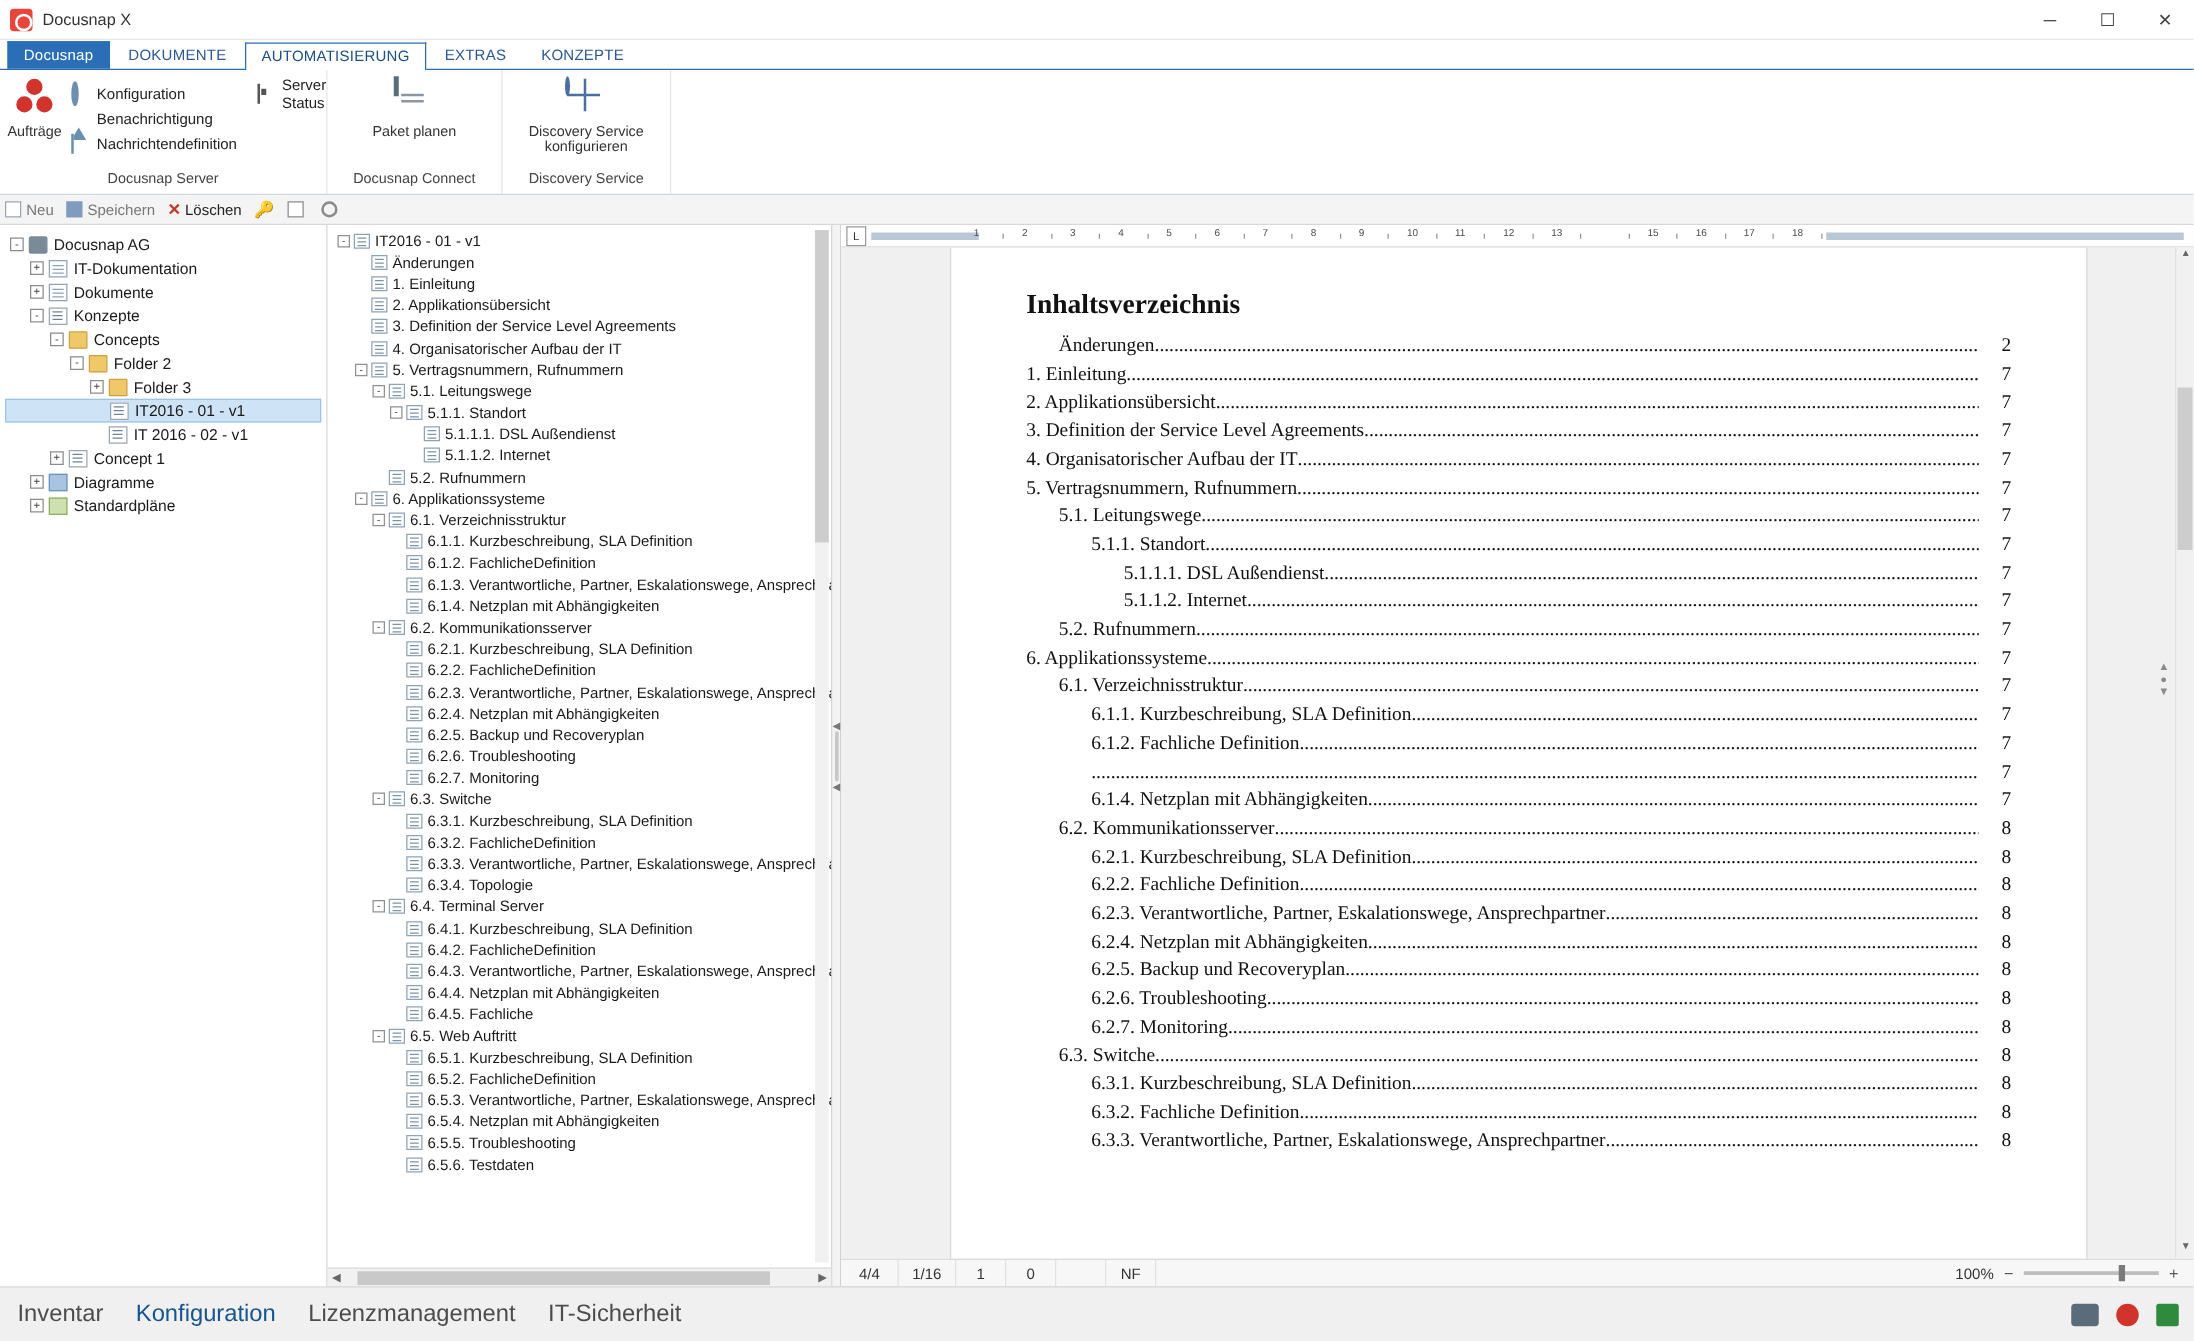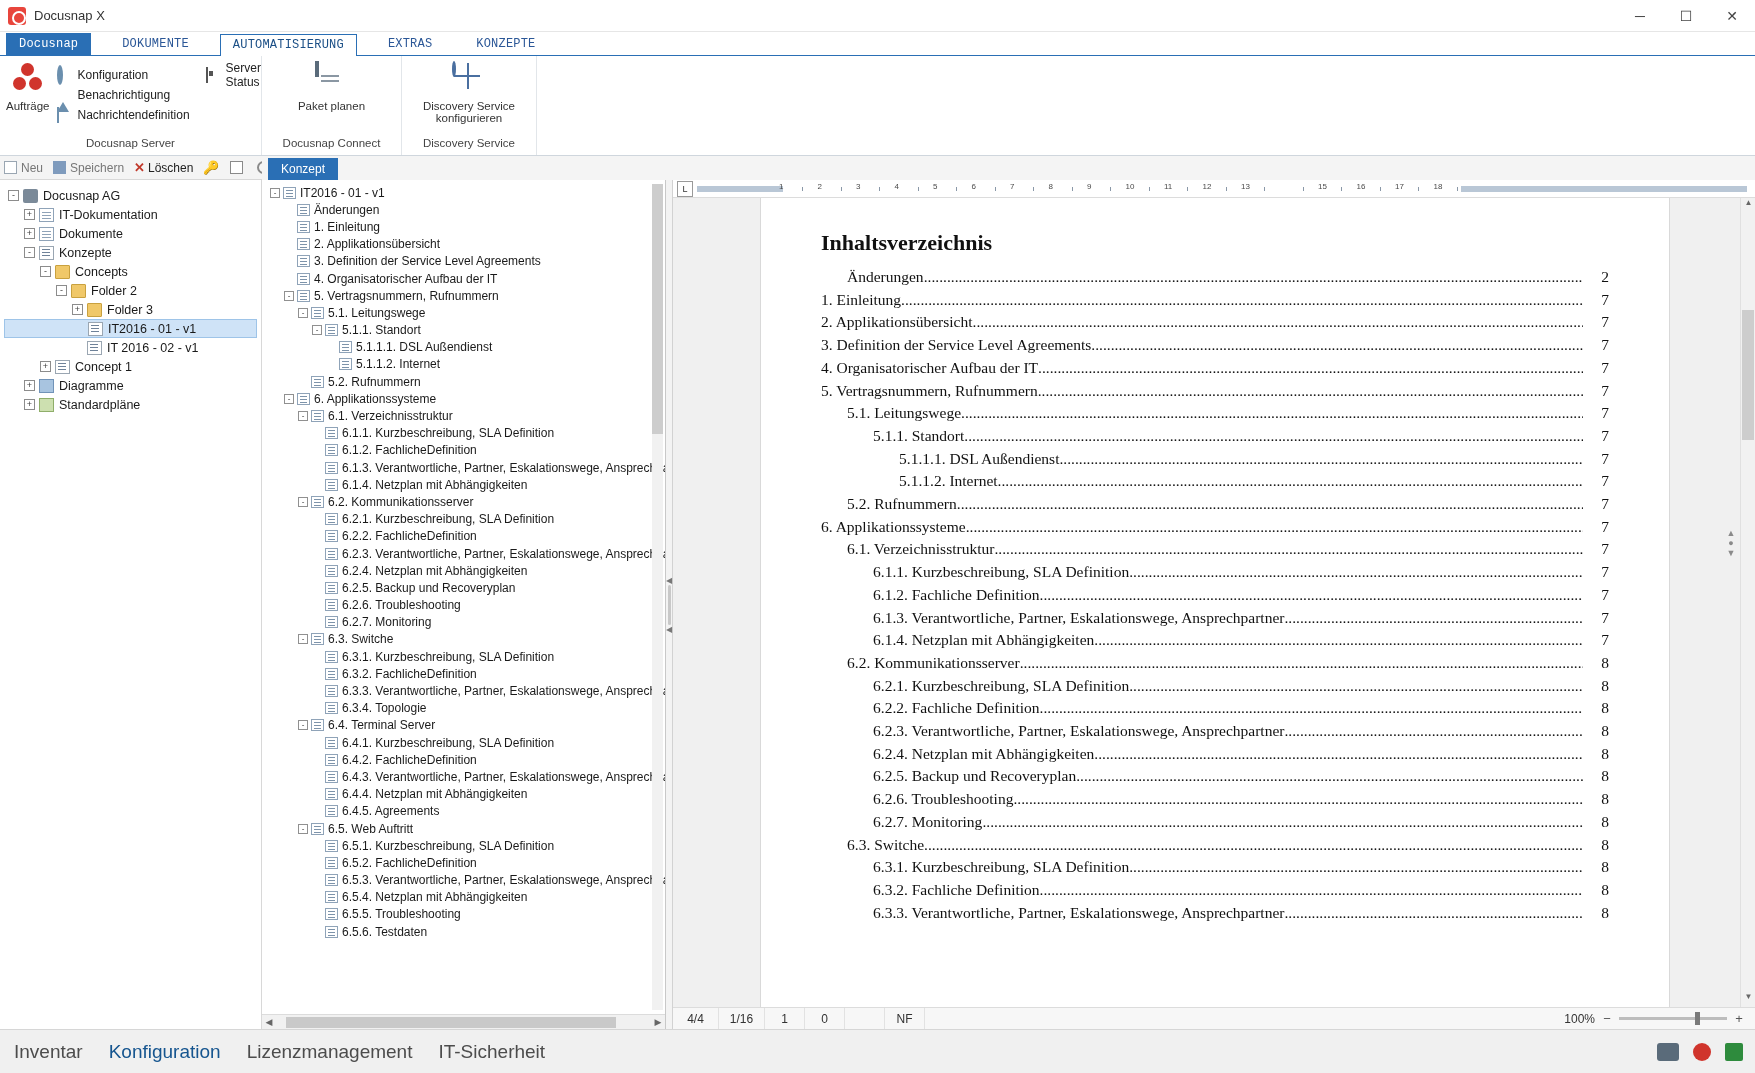--- a/index.html
+++ b/index.html
@@ -34,23 +34,22 @@
     color: #444; font-size: 14px;
   }
 
   
   .ribbon-tabs {
     height: 24px; background: #ffffff; display: flex; align-items: flex-end;
     padding-left: 6px; flex: none; border-bottom: 1px solid #2a6fb5;
   }
   .rtab {
     padding: 3px 12px 4px 12px; font-size: 12px; color: #2b5797; letter-spacing: .2px;
-    border: 1px solid transparent; border-bottom: none; margin-right: 18px;
+    border: 1px solid transparent; border-bottom: none; margin-right: 2px;
     background: transparent;
-    font-family: Liberation Mono, monospace;
   }
   .rtab.file {
     background: #2a6fb5; color: #ffffff; border-color: #2a6fb5;
   }
   .rtab.active {
     background: #ffffff; border-color: #2a6fb5; color: #1b4f86;
     position: relative; top: 1px;
   }
 
   
@@ -358,23 +357,20 @@
       <div class="cmd enabled">
         <span class="ci-key">🔑</span>
       </div>
       <div class="cmd">
         <span class="ci ci-copy"></span>
       </div>
       <div class="cmd">
         <span class="ci ci-gear2"></span>
       </div>
     </div>
-    <div class="doc-tabrow">
-      <div class="doc-tab">Konzept</div>
-    </div>
   </div>
 
   <div class="main">
 
     <div class="tree-pane">
       <div class="tree-scroll" id="tree-list">
           <div class="node" style="padding-left: 4px;">
             <span class="exp">-</span>
             <span class="nicon ic-root"></span>
             <span>Docusnap AG</span>
@@ -617,21 +613,21 @@
               <span>6.4.3. Verantwortliche, Partner, Eskalationswege, Ansprechpartn</span>
             </div>
             <div class="snode" style="padding-left: 44px;">
               <span class="sexp none"></span>
               <span class="sicon2"></span>
               <span>6.4.4. Netzplan mit Abhängigkeiten</span>
             </div>
             <div class="snode" style="padding-left: 44px;">
               <span class="sexp none"></span>
               <span class="sicon2"></span>
-              <span>6.4.5. Agreements</span>
+              <span>6.4.5. Fachliche</span>
             </div>
             <div class="snode" style="padding-left: 30px;">
               <span class="sexp">-</span>
               <span class="sicon2"></span>
               <span>6.5. Web Auftritt</span>
             </div>
             <div class="snode" style="padding-left: 44px;">
               <span class="sexp none"></span>
               <span class="sicon2"></span>
               <span>6.5.1. Kurzbeschreibung, SLA Definition</span>
@@ -800,21 +796,20 @@
                 <span class="t-text">6.1.1. Kurzbeschreibung, SLA Definition</span>
                 <span class="t-dots">............................................................................................................................................................................................................................</span>
                 <span class="t-page">7</span>
               </div>
               <div class="toc-row" style="padding-left: 52px;">
                 <span class="t-text">6.1.2. Fachliche Definition</span>
                 <span class="t-dots">............................................................................................................................................................................................................................</span>
                 <span class="t-page">7</span>
               </div>
               <div class="toc-row" style="padding-left: 52px;">
-                <span class="t-text">6.1.3. Verantwortliche, Partner, Eskalationswege, Ansprechpartner</span>
                 <span class="t-dots">............................................................................................................................................................................................................................</span>
                 <span class="t-page">7</span>
               </div>
               <div class="toc-row" style="padding-left: 52px;">
                 <span class="t-text">6.1.4. Netzplan mit Abhängigkeiten</span>
                 <span class="t-dots">............................................................................................................................................................................................................................</span>
                 <span class="t-page">7</span>
               </div>
               <div class="toc-row" style="padding-left: 26px;">
                 <span class="t-text">6.2. Kommunikationsserver</span>

